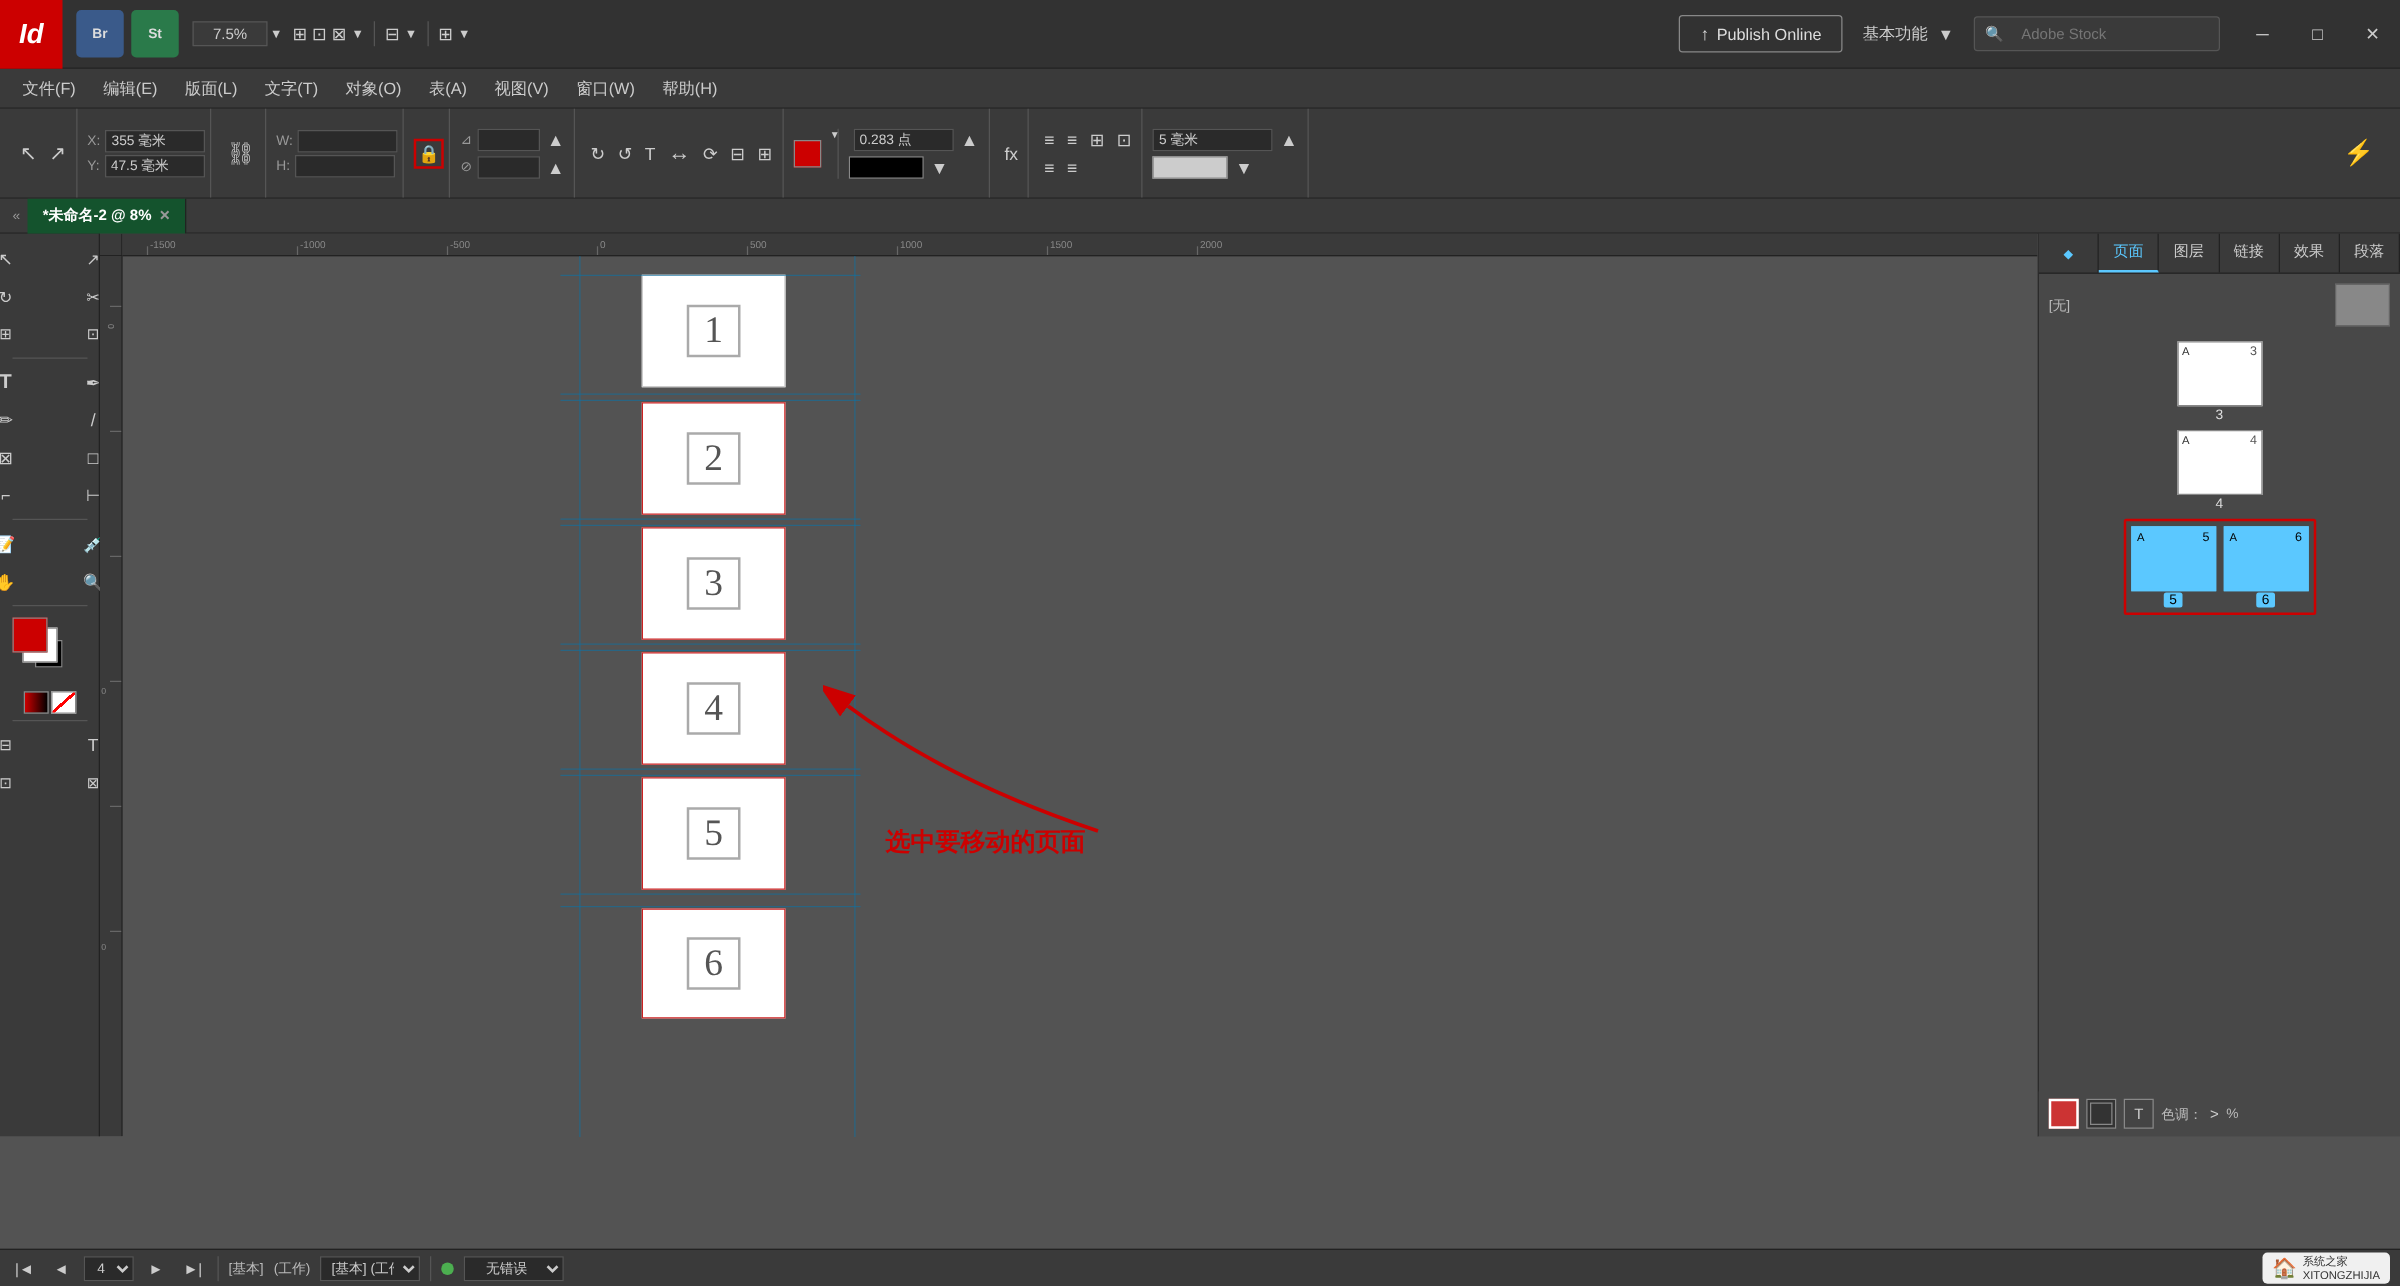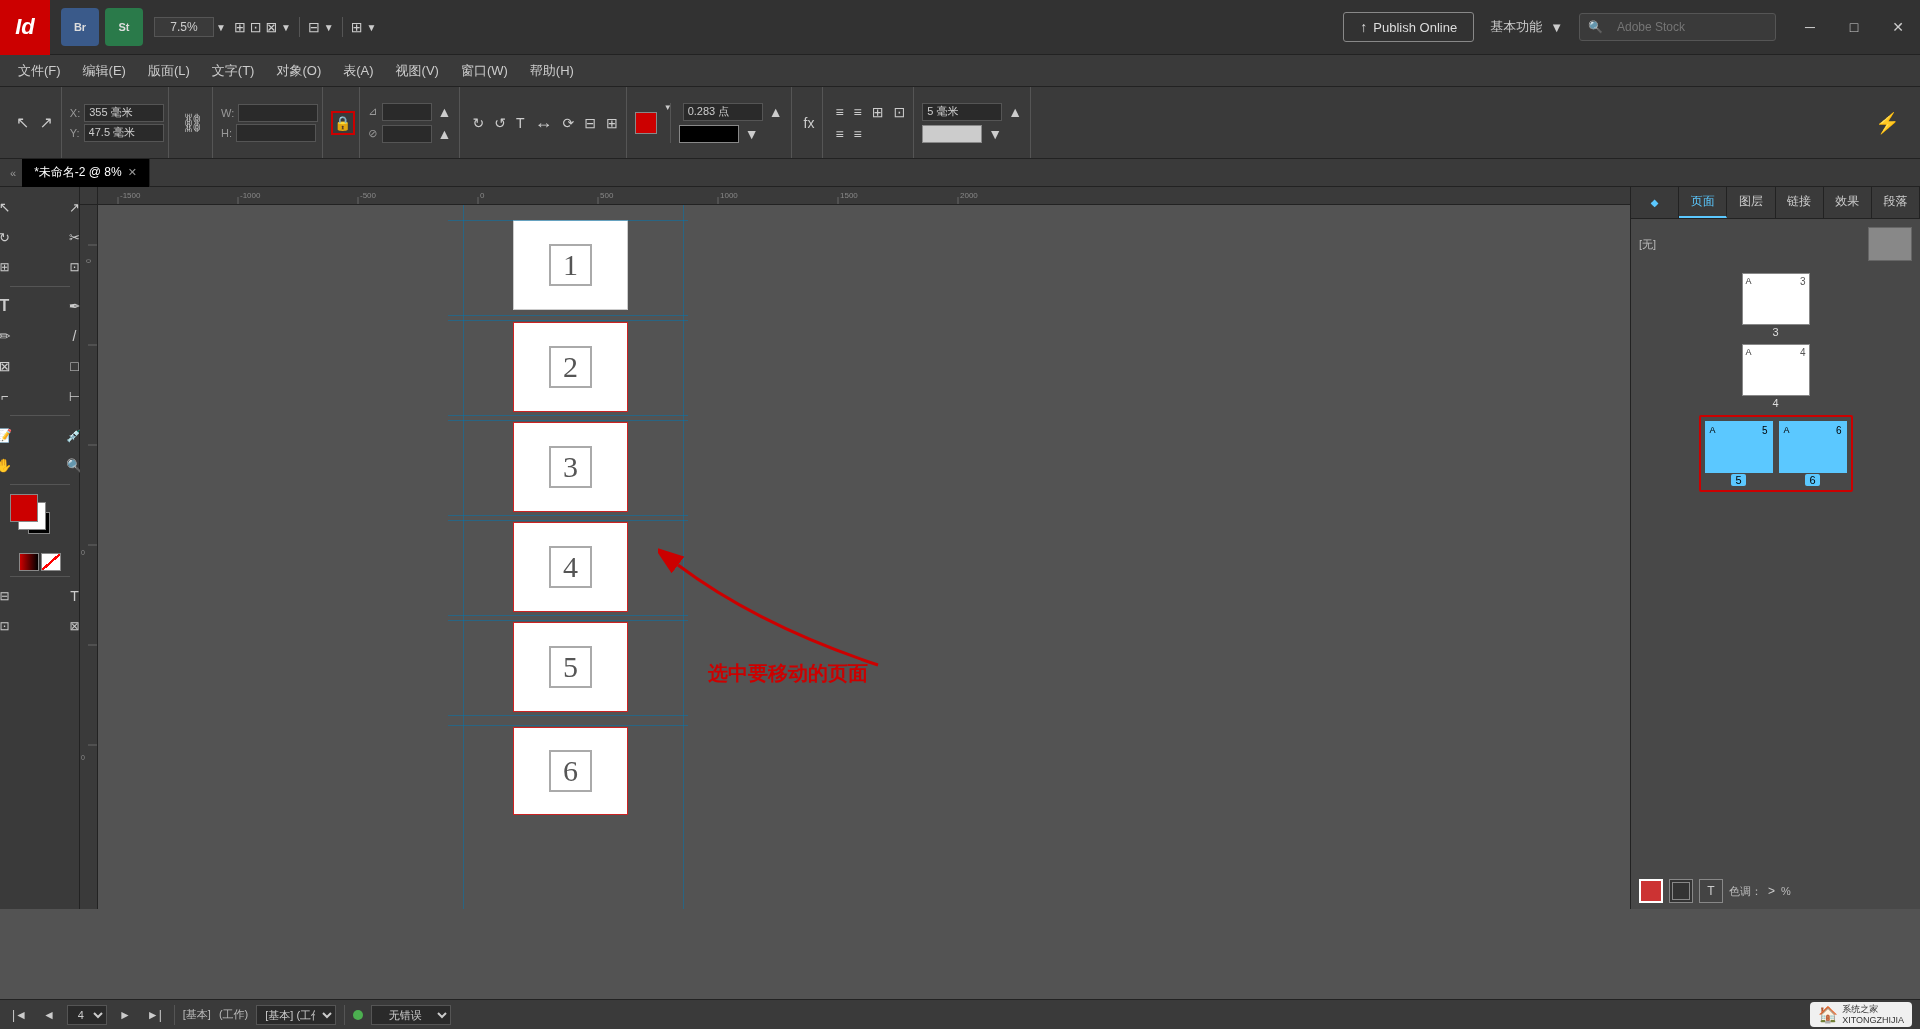--- a/index.html
+++ b/index.html
@@ -53,21 +53,21 @@
     .tb-icon { color: #ccc; font-size: 14px; cursor: pointer; padding: 2px 4px; }
     .row-group { display: flex; flex-direction: column; gap: 2px; }
     .row-group .row { display: flex; align-items: center; gap: 2px; }
 
     
     #tab-bar {
       width: 100%; height: 28px; background: #3a3a3a; display: flex; align-items: center;
       border-bottom: 1px solid #222; padding-left: 4px;
     }
     .tab-item { height: 28px; padding: 0 12px; display: flex; align-items: center; font-size: 12px; color: #ccc; cursor: pointer; border-right: 1px solid #222; background: #484848; }
-    .tab-item.active { background: #000000; color: #fff; }
+    .tab-item.active { background: #14532d; color: #fff; font-weight: bold; }
     .tab-close { margin-left: 6px; color: #999; cursor: pointer; font-size: 11px; }
     #collapse-left { color: #999; font-size: 11px; padding: 0 6px; cursor: pointer; }
 
     
     #main-layout { display: flex; width: 100%; height: calc(1029px - 55px - 32px - 72px - 28px - 30px); }
 
     
     #left-toolbar {
       width: 80px; background: #3a3a3a; border-right: 1px solid #222;
       display: flex; flex-direction: column; align-items: center; padding: 6px 0; gap: 2px;
@@ -301,21 +301,21 @@
       <div class="row">
         <span class="tb-icon">≡</span>
         <span class="tb-icon">≡</span>
       </div>
     </div>
   </div>
 
   <div class="toolbar-group">
     <div class="row-group">
       <div class="row">
-        <input class="tb-field" value="5 毫米" style="width: 80px;">
+        <input class="tb-field" value="5 毫米" style="width: 96px;">
         <span class="tb-icon">▲</span>
       </div>
       <div class="row">
         <div style="width:60px;height:18px;background:#ccc;border:1px solid #888;"></div>
         <span class="tb-icon">▼</span>
       </div>
     </div>
   </div>
   <div class="title-spacer"></div>
   <span class="tb-icon" style="font-size:20px;color:#ccc;margin-right:8px;">⚡</span>

